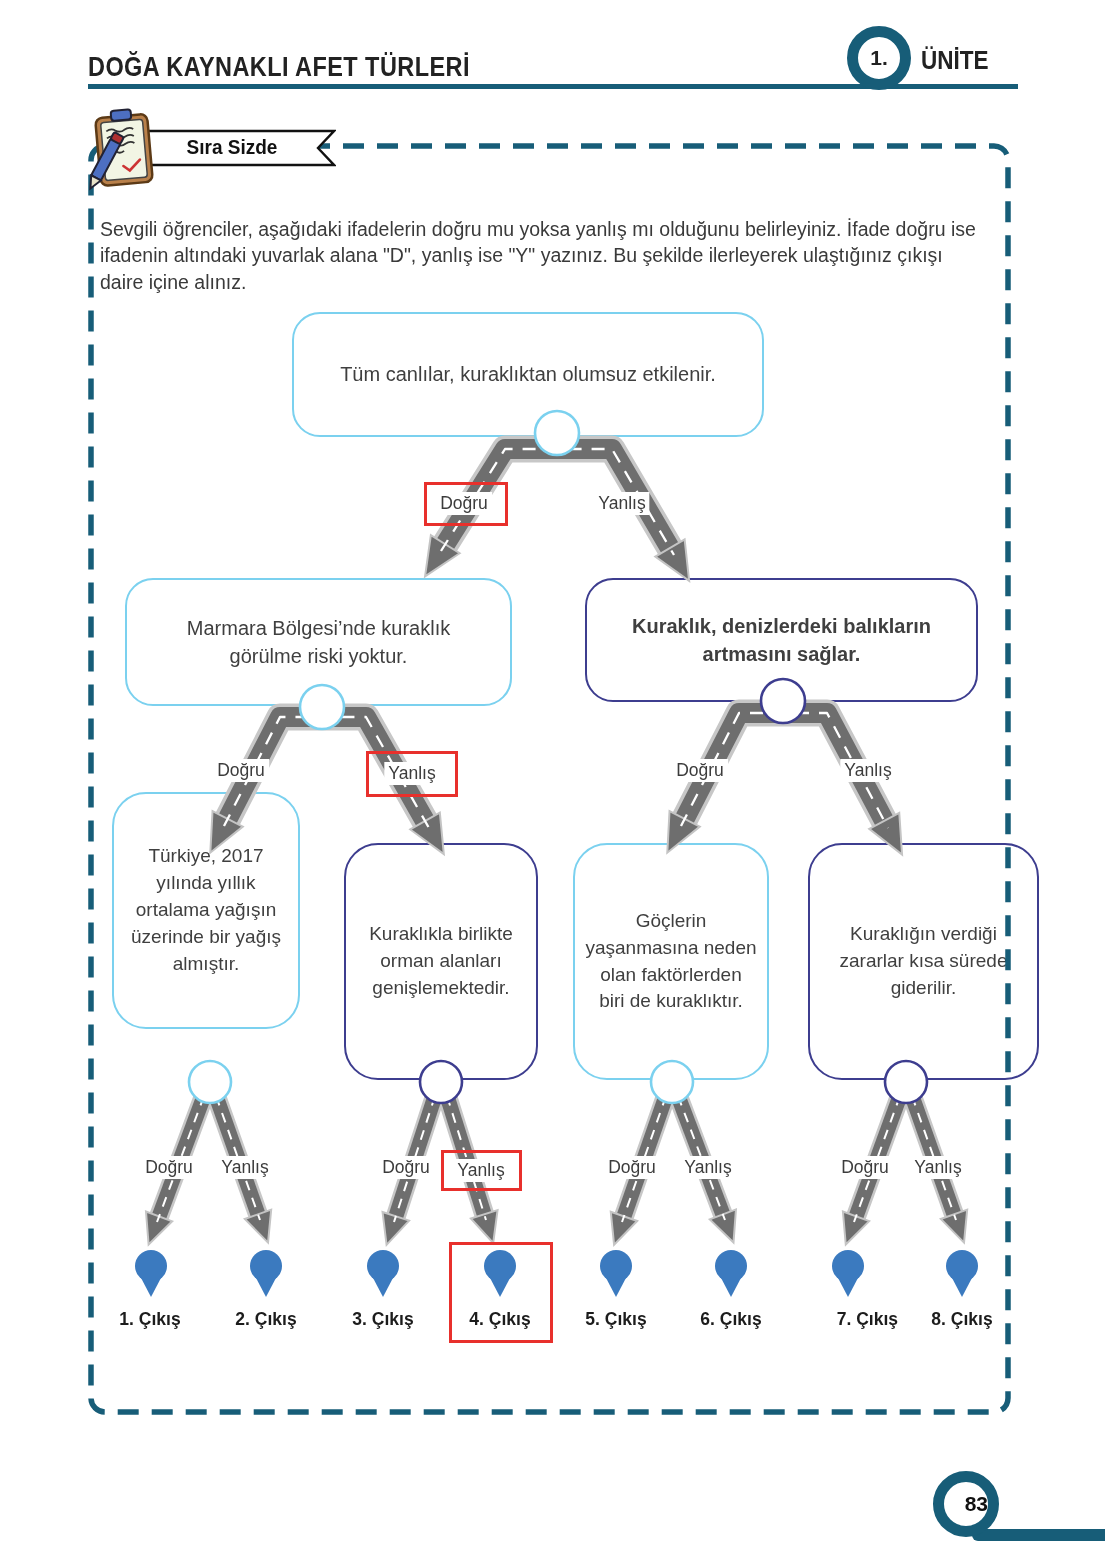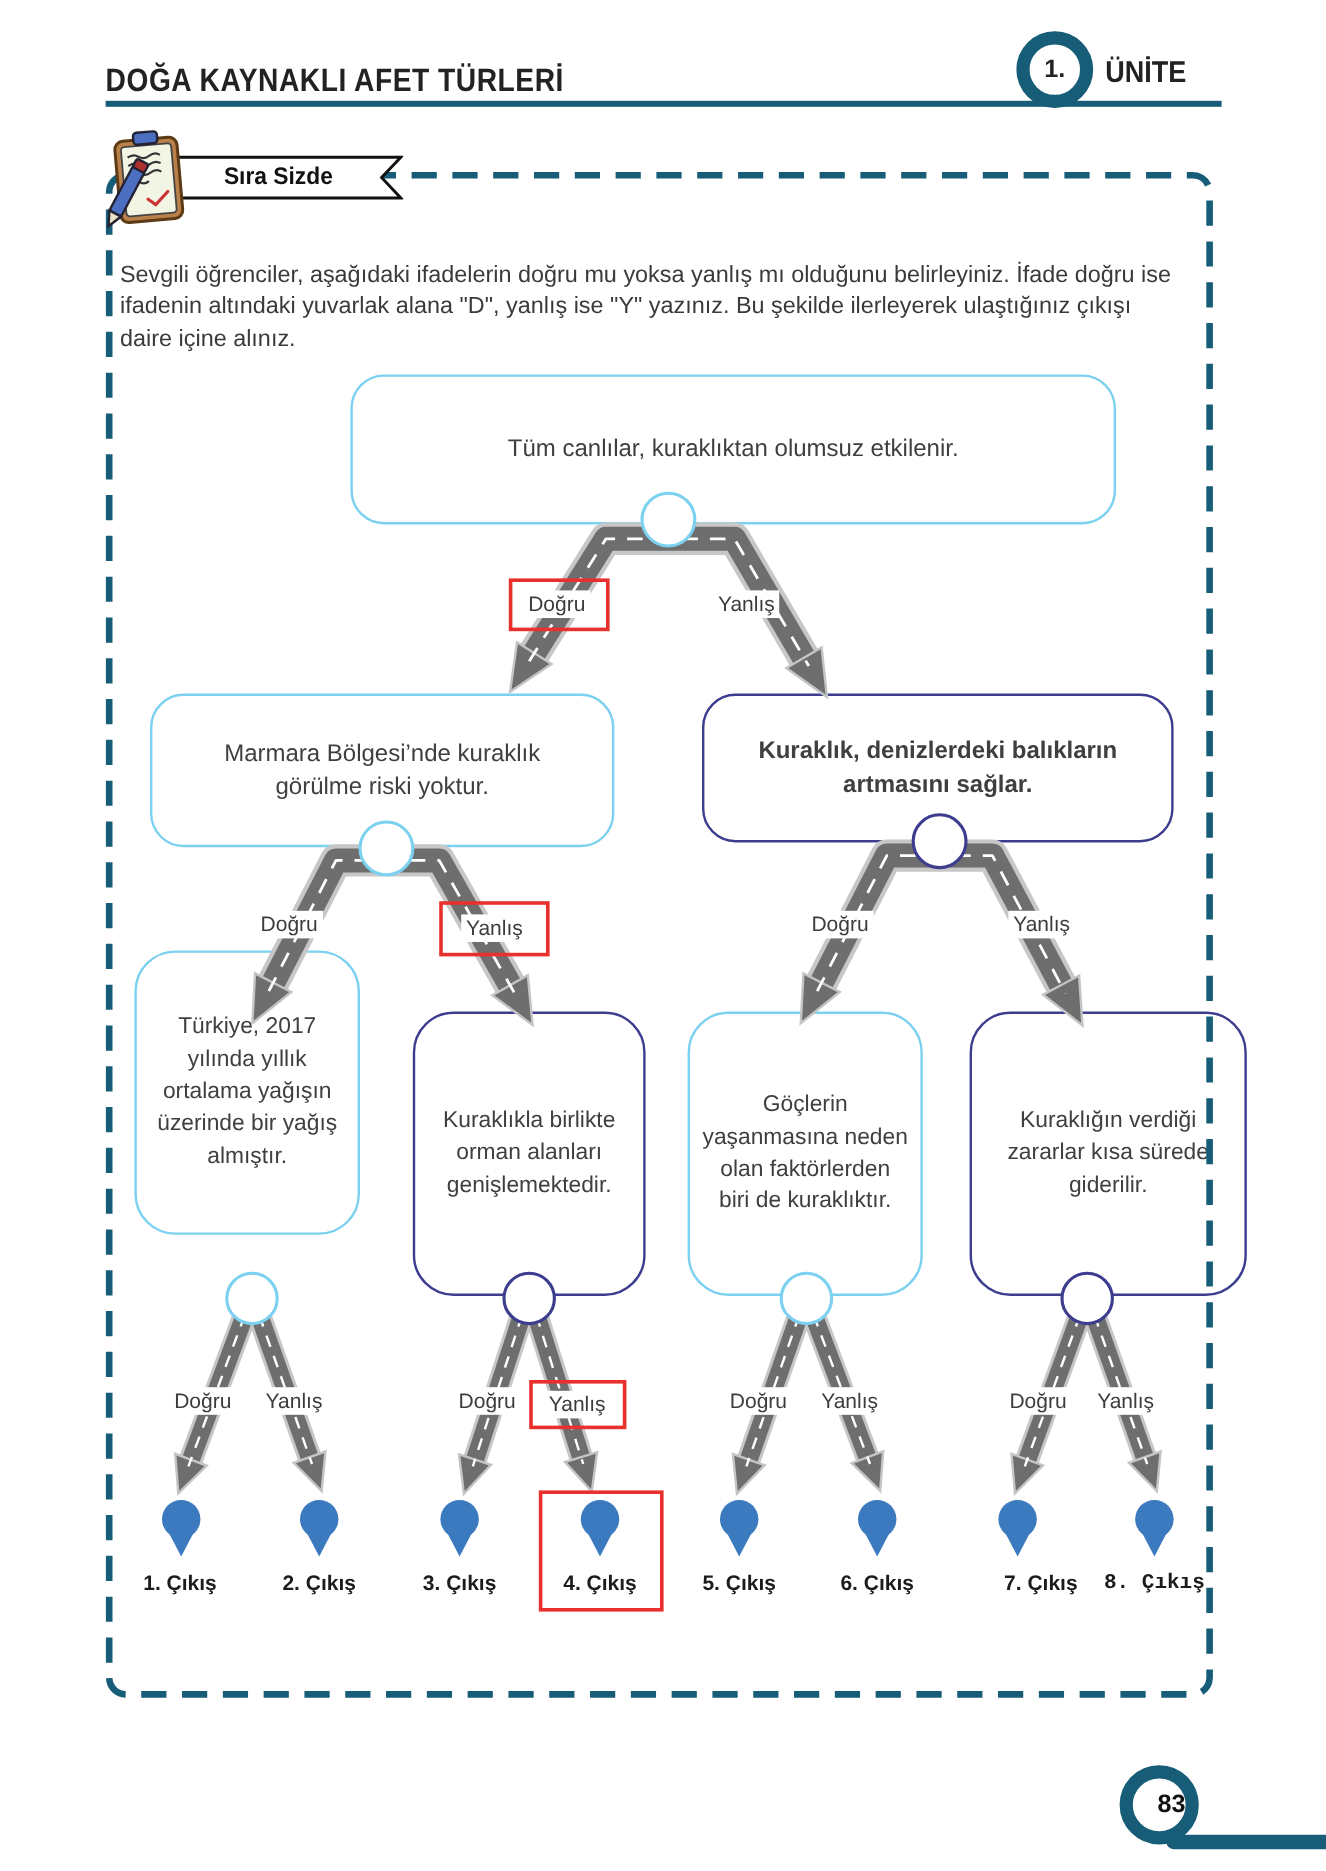--- a/index.html
+++ b/index.html
@@ -98,21 +98,21 @@
     <g transform="rotate(28 20 60)">
       <rect x="14" y="34" width="11" height="42" rx="2" fill="#4d6fc2" stroke="#223" stroke-width="2"></rect>
       <path d="M14 76 L19.5 88 L25 76 Z" fill="#e8e2c8" stroke="#223" stroke-width="2"></path>
       <rect x="14" y="27" width="11" height="8" rx="2" fill="#b03030" stroke="#223" stroke-width="2"></rect>
     </g>
   </svg>
 </div>
 
 <p class="instructions">Sevgili öğrenciler, aşağıdaki ifadelerin doğru mu yoksa yanlış mı olduğunu belirleyiniz. İfade doğru ise ifadenin altındaki yuvarlak alana "D", yanlış ise "Y" yazınız. Bu şekilde ilerleyerek ulaştığınız çıkışı daire içine alınız.</p>
 
-<div class="box" style="left:292px;top:312px;width:638px;height:125px;">
+<div class="box" style="left:292px;top:312px;width:472px;height:125px;">
   <div class="stmt">Tüm canlılar, kuraklıktan olumsuz etkilenir.</div>
 </div>
 <div class="box" style="left:125px;top:578px;width:387px;height:128px;">
   <div class="stmt">Marmara Bölgesi’nde kuraklık görülme riski yoktur.</div>
 </div>
 <div class="box purple" style="left:585px;top:578px;width:393px;height:124px;font-weight:bold;">
   <div class="stmt">Kuraklık, denizlerdeki balıkların artmasını sağlar.</div>
 </div>
 <div class="box small" style="left:112px;top:792px;width:188px;height:237px;">
   <div class="stmt">Türkiye, 2017 yılında yıllık ortalama yağışın üzerinde bir yağış almıştır.</div>
@@ -249,18 +249,18 @@
 <div class="redbox" style="left:441px;top:1150px;width:81px;height:41px;"></div>
 <div class="redbox" style="left:449px;top:1242px;width:104px;height:101px;"></div>
 
 <div class="exit-label" style="left:150px;top:1309px;">1. Çıkış</div>
 <div class="exit-label" style="left:266px;top:1309px;">2. Çıkış</div>
 <div class="exit-label" style="left:383px;top:1309px;">3. Çıkış</div>
 <div class="exit-label" style="left:500px;top:1309px;">4. Çıkış</div>
 <div class="exit-label" style="left:616px;top:1309px;">5. Çıkış</div>
 <div class="exit-label" style="left:731px;top:1309px;">6. Çıkış</div>
 <div class="exit-label" style="left:848px;top:1309px;text-align:right;">7. Çıkış</div>
-<div class="exit-label" style="left:962px;top:1309px;font-family:Liberation Mono, monospace;">8. Çıkış</div>
+<div class="exit-label" style="left:962px;top:1309px;">8. Çıkış</div>
 
 <div class="page-bar"></div>
 <div class="page-badge">
   <span>83</span>
 </div>
 
 </body></html>

